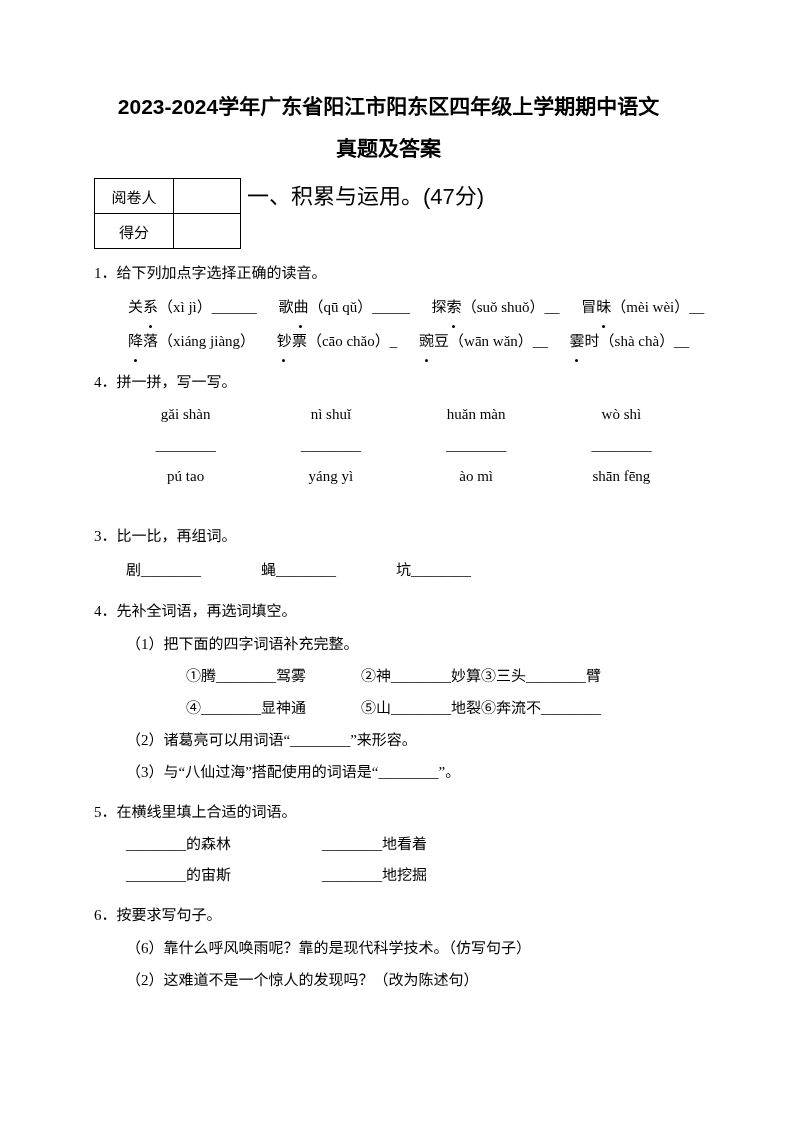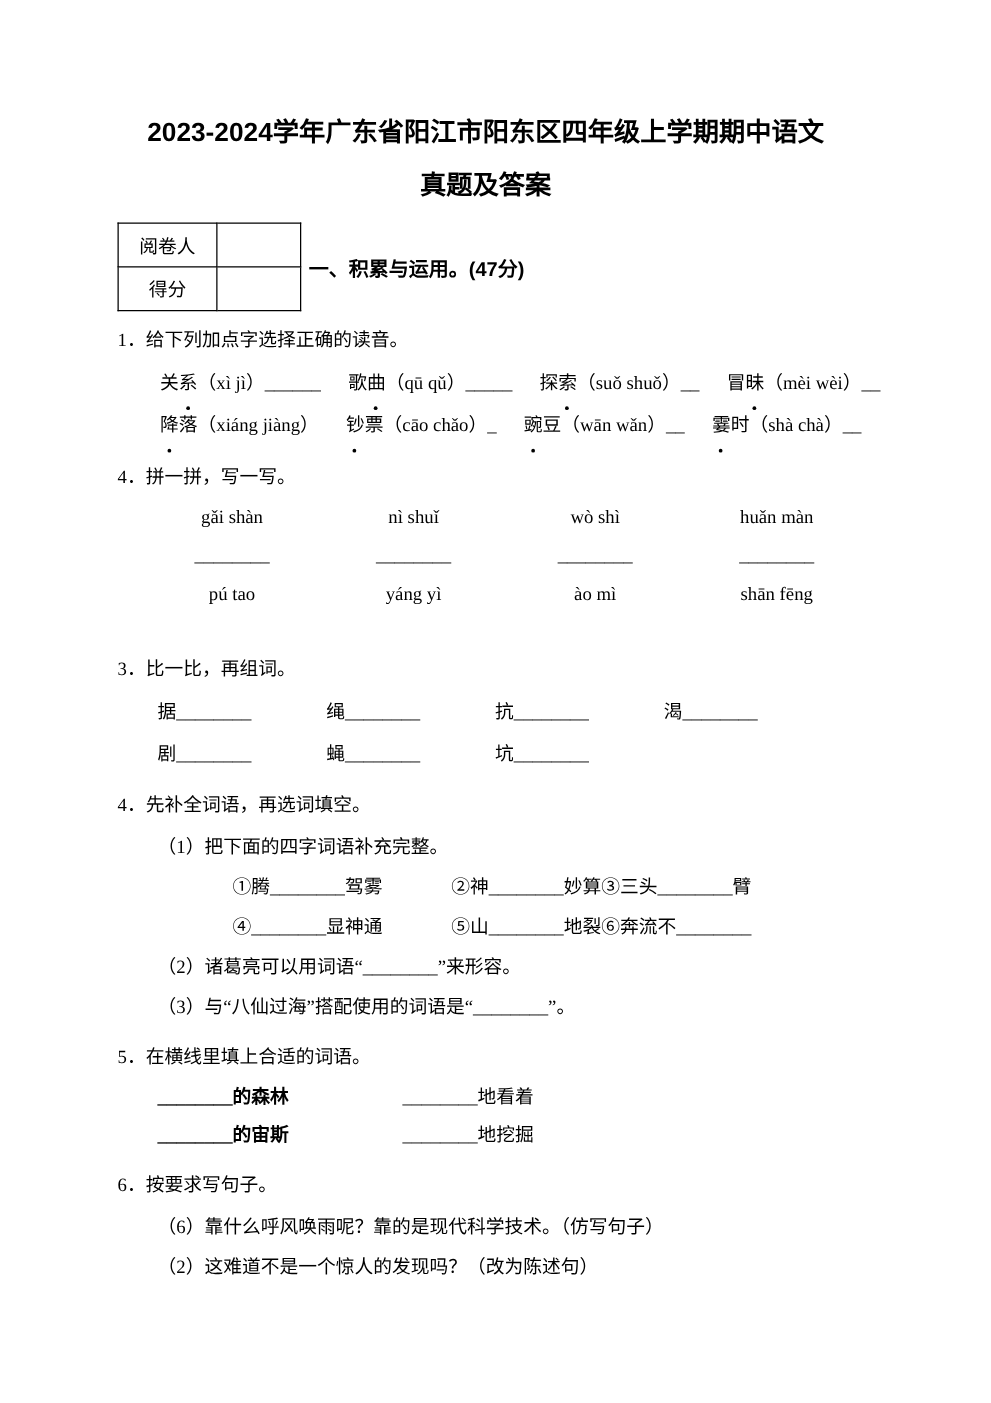--- a/index.html
+++ b/index.html
@@ -12,26 +12,26 @@
     background: #ffffff;
     color: #000000;
     font-family: "Liberation Serif", "DejaVu Serif", serif;
     font-size: 15px;
     padding: 86px 110px 0 94px;
     overflow: hidden;
   }
   .title { margin: 0 0 6px 0; text-align: center; font-size: 21px; font-weight: bold; line-height: 2.0; font-family: "Liberation Sans", "DejaVu Sans", sans-serif; }
   .title-line { display: block; }
 
-  .score-wrap { display: flex; align-items: center; margin: 8px 0 4px 0; }
+  .score-wrap { display: flex; align-items: flex-start; margin: 8px 0 4px 0; }
   .score-table { border-collapse: collapse; }
   .score-table td { border: 1px solid #000; height: 35px; text-align: center; vertical-align: middle; font-size: 15px; padding: 0; }
   .label-cell { width: 79px; }
   .value-cell { width: 67px; }
-  .section-heading { font-weight: bold; font-size: 16px; margin-left: 6px; font-family: "Liberation Sans", "DejaVu Sans", sans-serif; }
+  .section-heading { font-weight: normal; font-size: 22px; margin-left: 6px; font-family: "Liberation Sans", "DejaVu Sans", sans-serif; }
 
   .question { margin-top: 8px; }
   .q-stem { line-height: 33px; }
 
   
   .q1-line { padding-left: 34px; line-height: 34px; white-space: nowrap; }
   .q1-item { display: inline-block; margin-right: 18px; }
   .dotted { position: relative; display: inline-block; }
   .dotted::after {
     content: "";
@@ -54,21 +54,21 @@
   .q3-cell { display: inline-block; width: 135px; text-align: left; }
 
   
   .q4-row { padding-left: 32px; line-height: 32px; display: flex; text-align: right; }
   .q4-cell-0 { width: 180px; }
   .q4-cell-1 { width: 175px; }
   .sub-line { padding-left: 32px; line-height: 32px; }
 
   
   .q5-row { padding-left: 32px; line-height: 31px; display: flex; }
-  .q5-cell-0 { width: 196px; font-weight: bold; }
+  .q5-cell-0 { width: 196px; }
 
   .blank { letter-spacing: 0; }
   .q3-gap { margin-top: 28px; }
 </style>
 </head>
 <body>
 
 <div class="page">
 
   <h1 class="title">
@@ -106,45 +106,39 @@
       <span class="q1-item"><span></span><span class="dotted">豌</span><span>豆</span><span>（wān wǎn）</span><span class="blank">__</span></span>
       <span class="q1-item"><span></span><span class="dotted">霎</span><span>时</span><span>（shà chà）</span><span class="blank">__</span></span>
     </div>
   </div>
 
   <div class="question">
     <div class="q-stem">4．拼一拼，写一写。</div>
     <div class="q2-row">
       <span class="q2-cell">gǎi shàn</span>
       <span class="q2-cell">nì shuǐ</span>
+      <span class="q2-cell">huǎn màn</span>
       <span class="q2-cell">wò shì</span>
-      <span class="q2-cell">huǎn màn</span>
     </div>
     <div class="q2-row">
       <span class="q2-cell blank">________</span>
       <span class="q2-cell blank">________</span>
       <span class="q2-cell blank">________</span>
       <span class="q2-cell blank">________</span>
     </div>
     <div class="q2-row">
       <span class="q2-cell">pú tao</span>
       <span class="q2-cell">yáng yì</span>
       <span class="q2-cell">ào mì</span>
       <span class="q2-cell">shān fēng</span>
     </div>
   </div>
 
   <div class="question q3-gap">
     <div class="q-stem">3．比一比，再组词。</div>
-    <div class="q3-row">
-      <span class="q3-cell"><span>据</span><span class="blank">________</span></span>
-      <span class="q3-cell"><span>绳</span><span class="blank">________</span></span>
-      <span class="q3-cell"><span>抗</span><span class="blank">________</span></span>
-      <span class="q3-cell"><span>渴</span><span class="blank">________</span></span>
-    </div>
     <div class="q3-row">
       <span class="q3-cell"><span>剧</span><span class="blank">________</span></span>
       <span class="q3-cell"><span>蝇</span><span class="blank">________</span></span>
       <span class="q3-cell"><span>坑</span><span class="blank">________</span></span>
     </div>
   </div>
 
   <div class="question">
     <div class="q-stem">4．先补全词语，再选词填空。</div>
     <div class="sub-line">（1）把下面的四字词语补充完整。</div>

